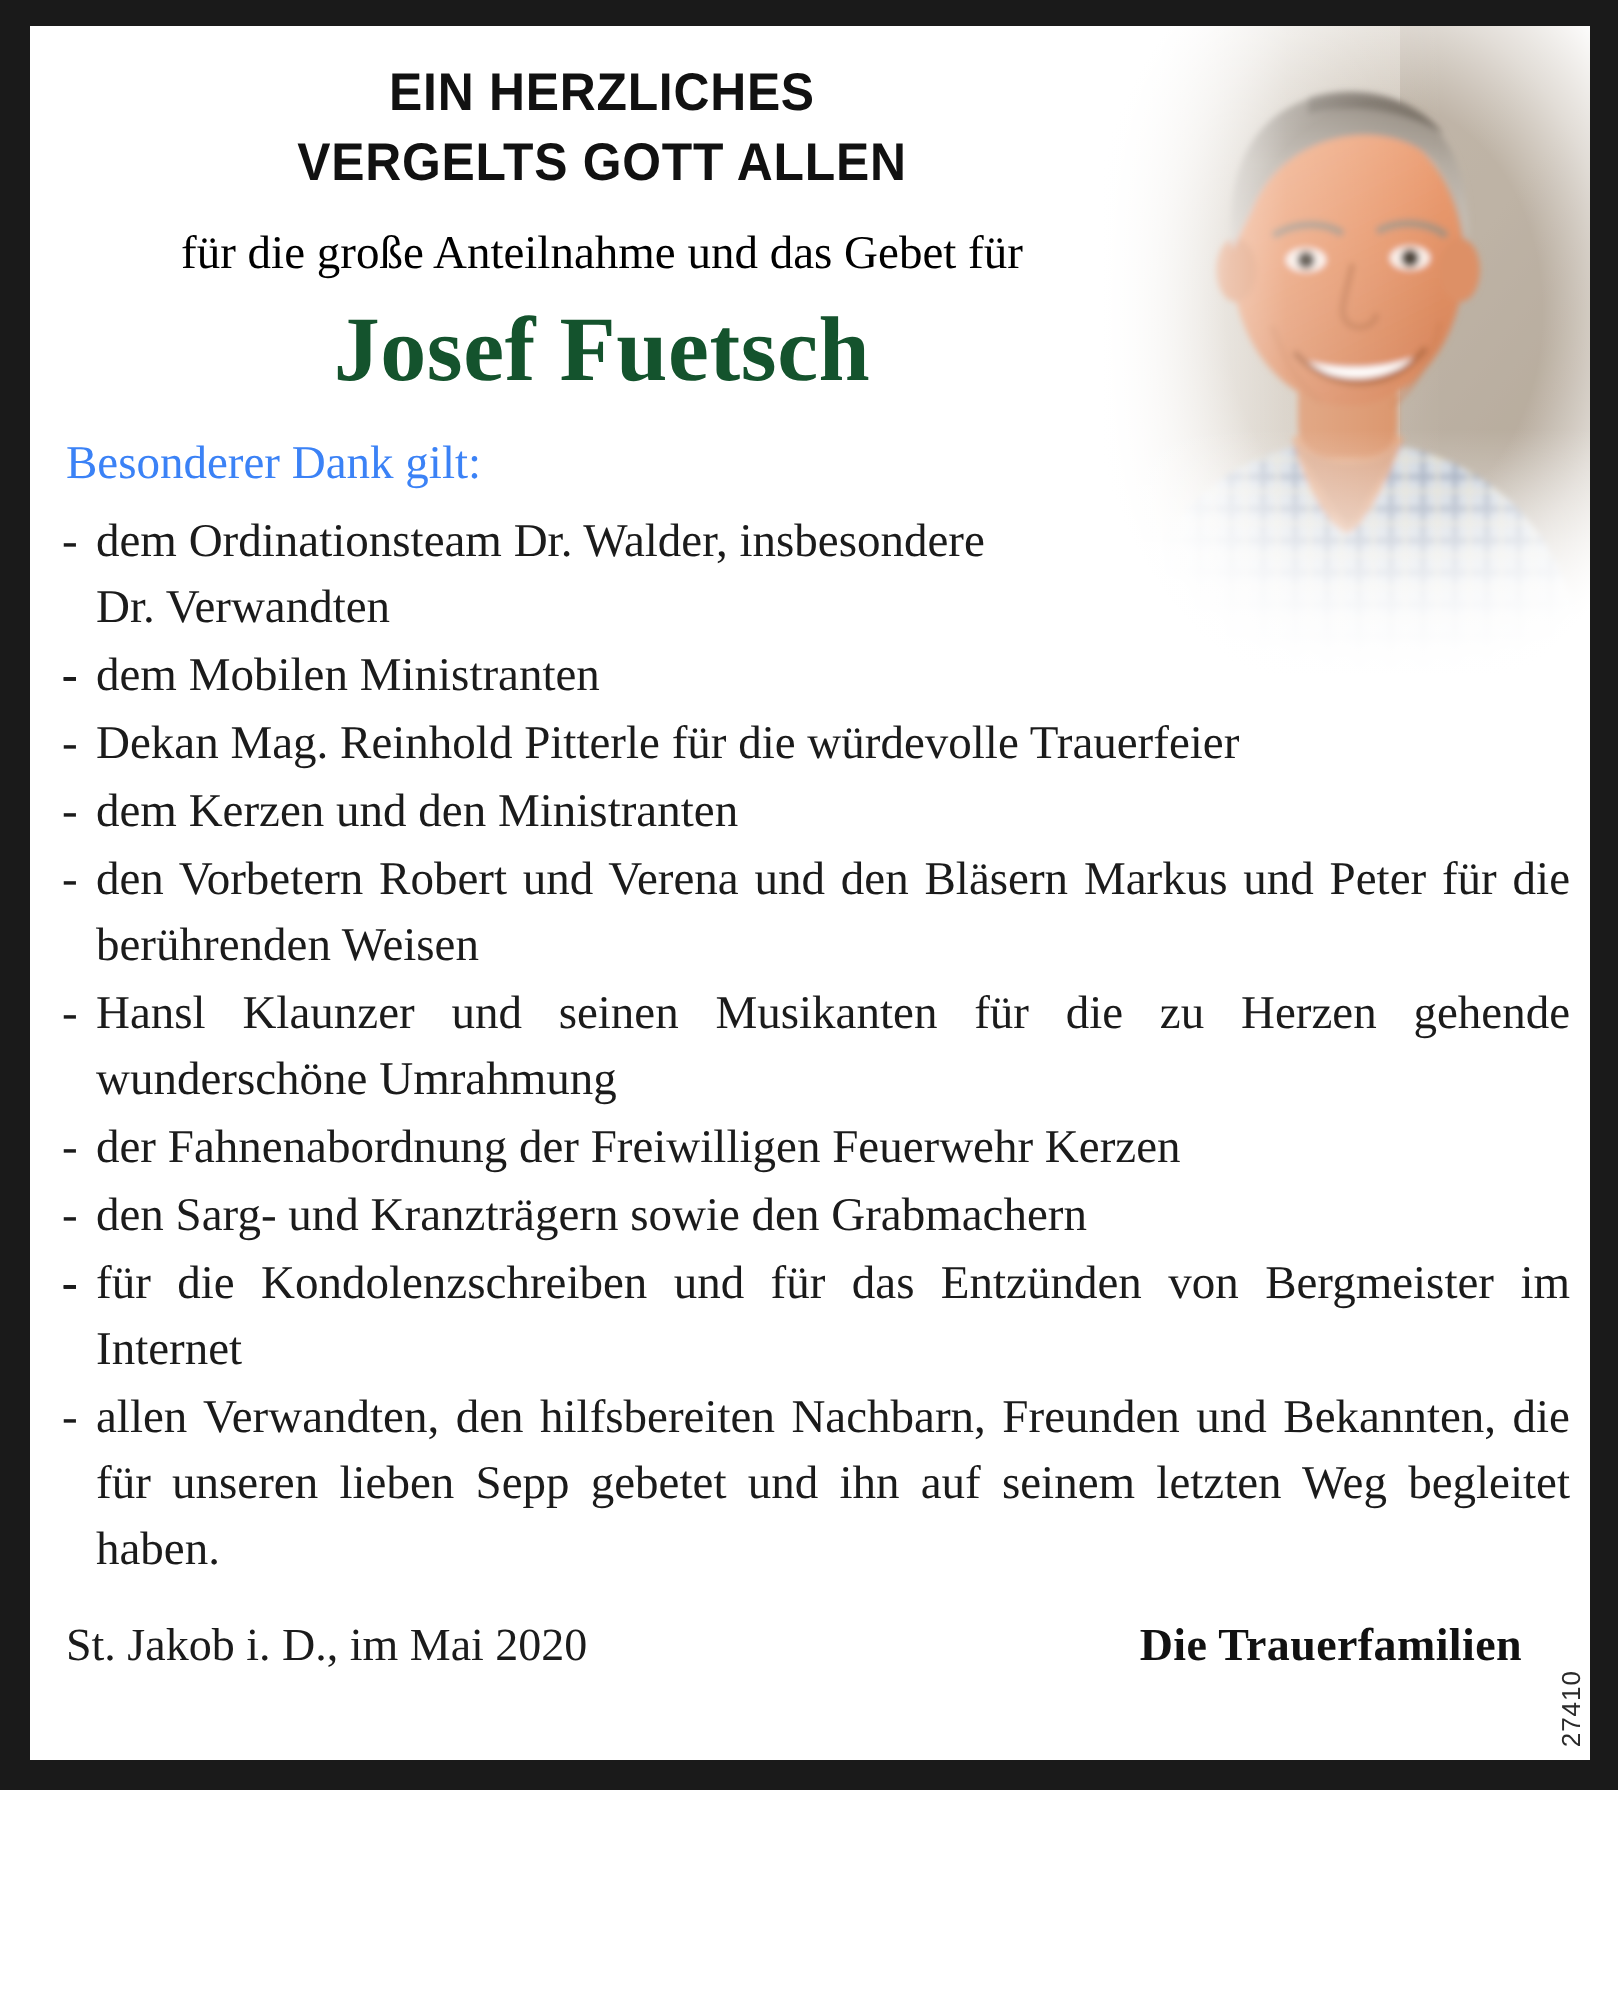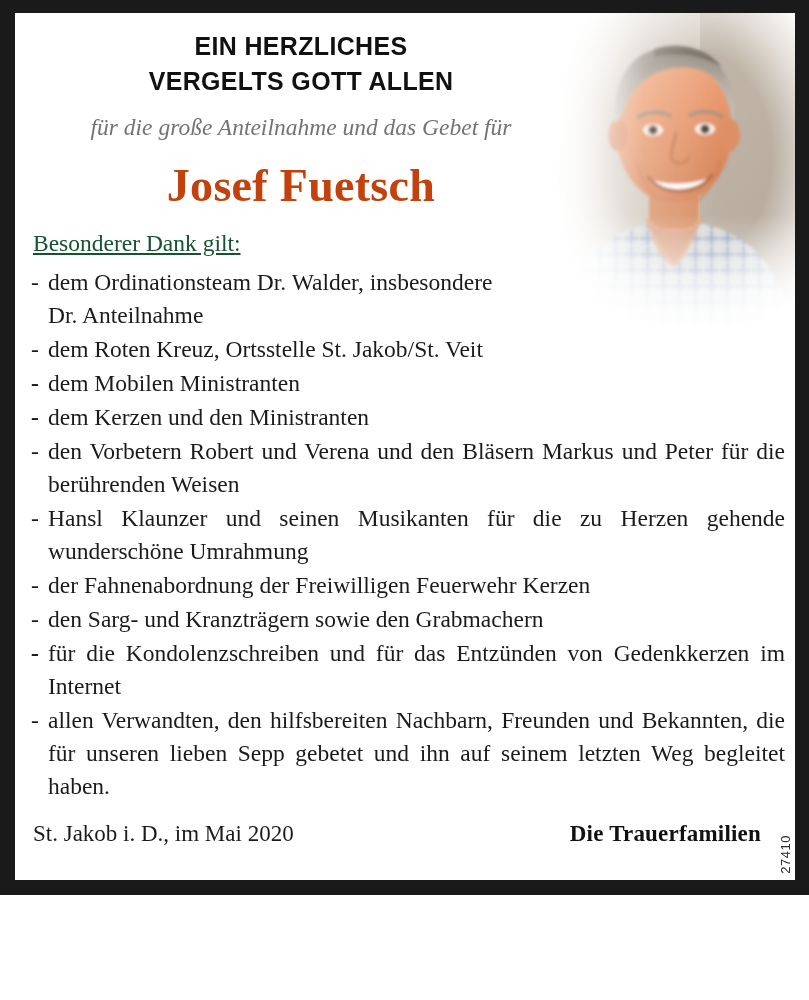--- a/index.html
+++ b/index.html
@@ -67,43 +67,41 @@
     width: 540px;
     margin: 16px 0 0 0;
     transform: scaleX(0.94);
     transform-origin: center top;
   }
 
   .lead {
     text-align: center;
     font-size: 23.5px;
     line-height: 32px;
-    color: #737373;
+    color: #000000;
     width: 540px;
     margin: 12px 0 0 0;
-    font-style: italic;
   }
 
   .deceased-name {
     text-align: center;
     font-weight: bold;
     font-size: 46px;
     line-height: 56px;
     letter-spacing: 0.3px;
-    color: #c2410c;
+    color: #14532d;
     width: 540px;
-    margin: 15px 0 0 0;
+    margin: 4px 0 0 0;
   }
 
   .thanks-intro {
     font-size: 23.5px;
     line-height: 30px;
-    color: #14532d;
+    color: #3b82f6;
     margin: 14px 0 0 2px;
-    text-decoration: underline;
   }
 
   .thanks-list {
     list-style: none;
     margin: 8px 0 0 0;
     padding: 0;
   }
   .thanks-list li {
     position: relative;
     font-size: 23.5px;
@@ -263,35 +261,35 @@
         <div>für die große Anteilnahme und das Gebet für</div>
       </div>
 
       <div class="deceased-name">Josef Fuetsch</div>
 
       <div class="thanks-intro">Besonderer Dank gilt:</div>
 
       <ul class="thanks-list">
         <li style="max-width:470px;">
           <span class="dash">-</span>
-          <span class="li-text">dem Ordinationsteam Dr. Walder, insbesondere Dr. Anteilnahme</span>
-        </li>
-        <li>
-          <span class="dash">-</span>
-          <span class="li-text">dem Roten Kreuz, Ortsstelle St. Jakob/St. Veit</span>
+          <span class="li-text">dem Ordinationsteam Dr. Walder, insbesondere Dr. Verwandten</span>
+        </li>
+        <li>
+          <span class="dash">-</span>
         </li>
         <li>
           <span class="dash">-</span>
         </li>
         <li>
           <span class="dash">-</span>
           <span class="li-text">dem Mobilen Ministranten</span>
         </li>
         <li>
           <span class="dash">-</span>
+          <span class="li-text">Dekan Mag. Reinhold Pitterle für die würdevolle Trauerfeier</span>
         </li>
         <li>
           <span class="dash">-</span>
           <span class="li-text">dem Kerzen und den Ministranten</span>
         </li>
         <li class="justify">
           <span class="dash">-</span>
           <span class="li-text">den Vorbetern Robert und Verena und den Bläsern Markus und Peter für die berührenden Weisen</span>
         </li>
         <li class="justify">
@@ -307,21 +305,21 @@
           <span class="li-text">den Sarg- und Kranzträgern sowie den Grabmachern</span>
         </li>
         <li>
           <span class="dash">-</span>
         </li>
         <li>
           <span class="dash">-</span>
         </li>
         <li class="justify">
           <span class="dash">-</span>
-          <span class="li-text">für die Kondolenzschreiben und für das Entzünden von Gedenkkerzen im Internet</span>
+          <span class="li-text">für die Kondolenzschreiben und für das Entzünden von Bergmeister im Internet</span>
         </li>
         <li class="justify">
           <span class="dash">-</span>
           <span class="li-text">allen Verwandten, den hilfsbereiten Nachbarn, Freunden und Bekannten, die für unseren lieben Sepp gebetet und ihn auf seinem letzten Weg begleitet haben.</span>
         </li>
       </ul>
 
       <div class="footer">
         <div class="footer-place">St. Jakob i. D., im Mai 2020</div>
         <div class="footer-signature">Die Trauerfamilien</div>

